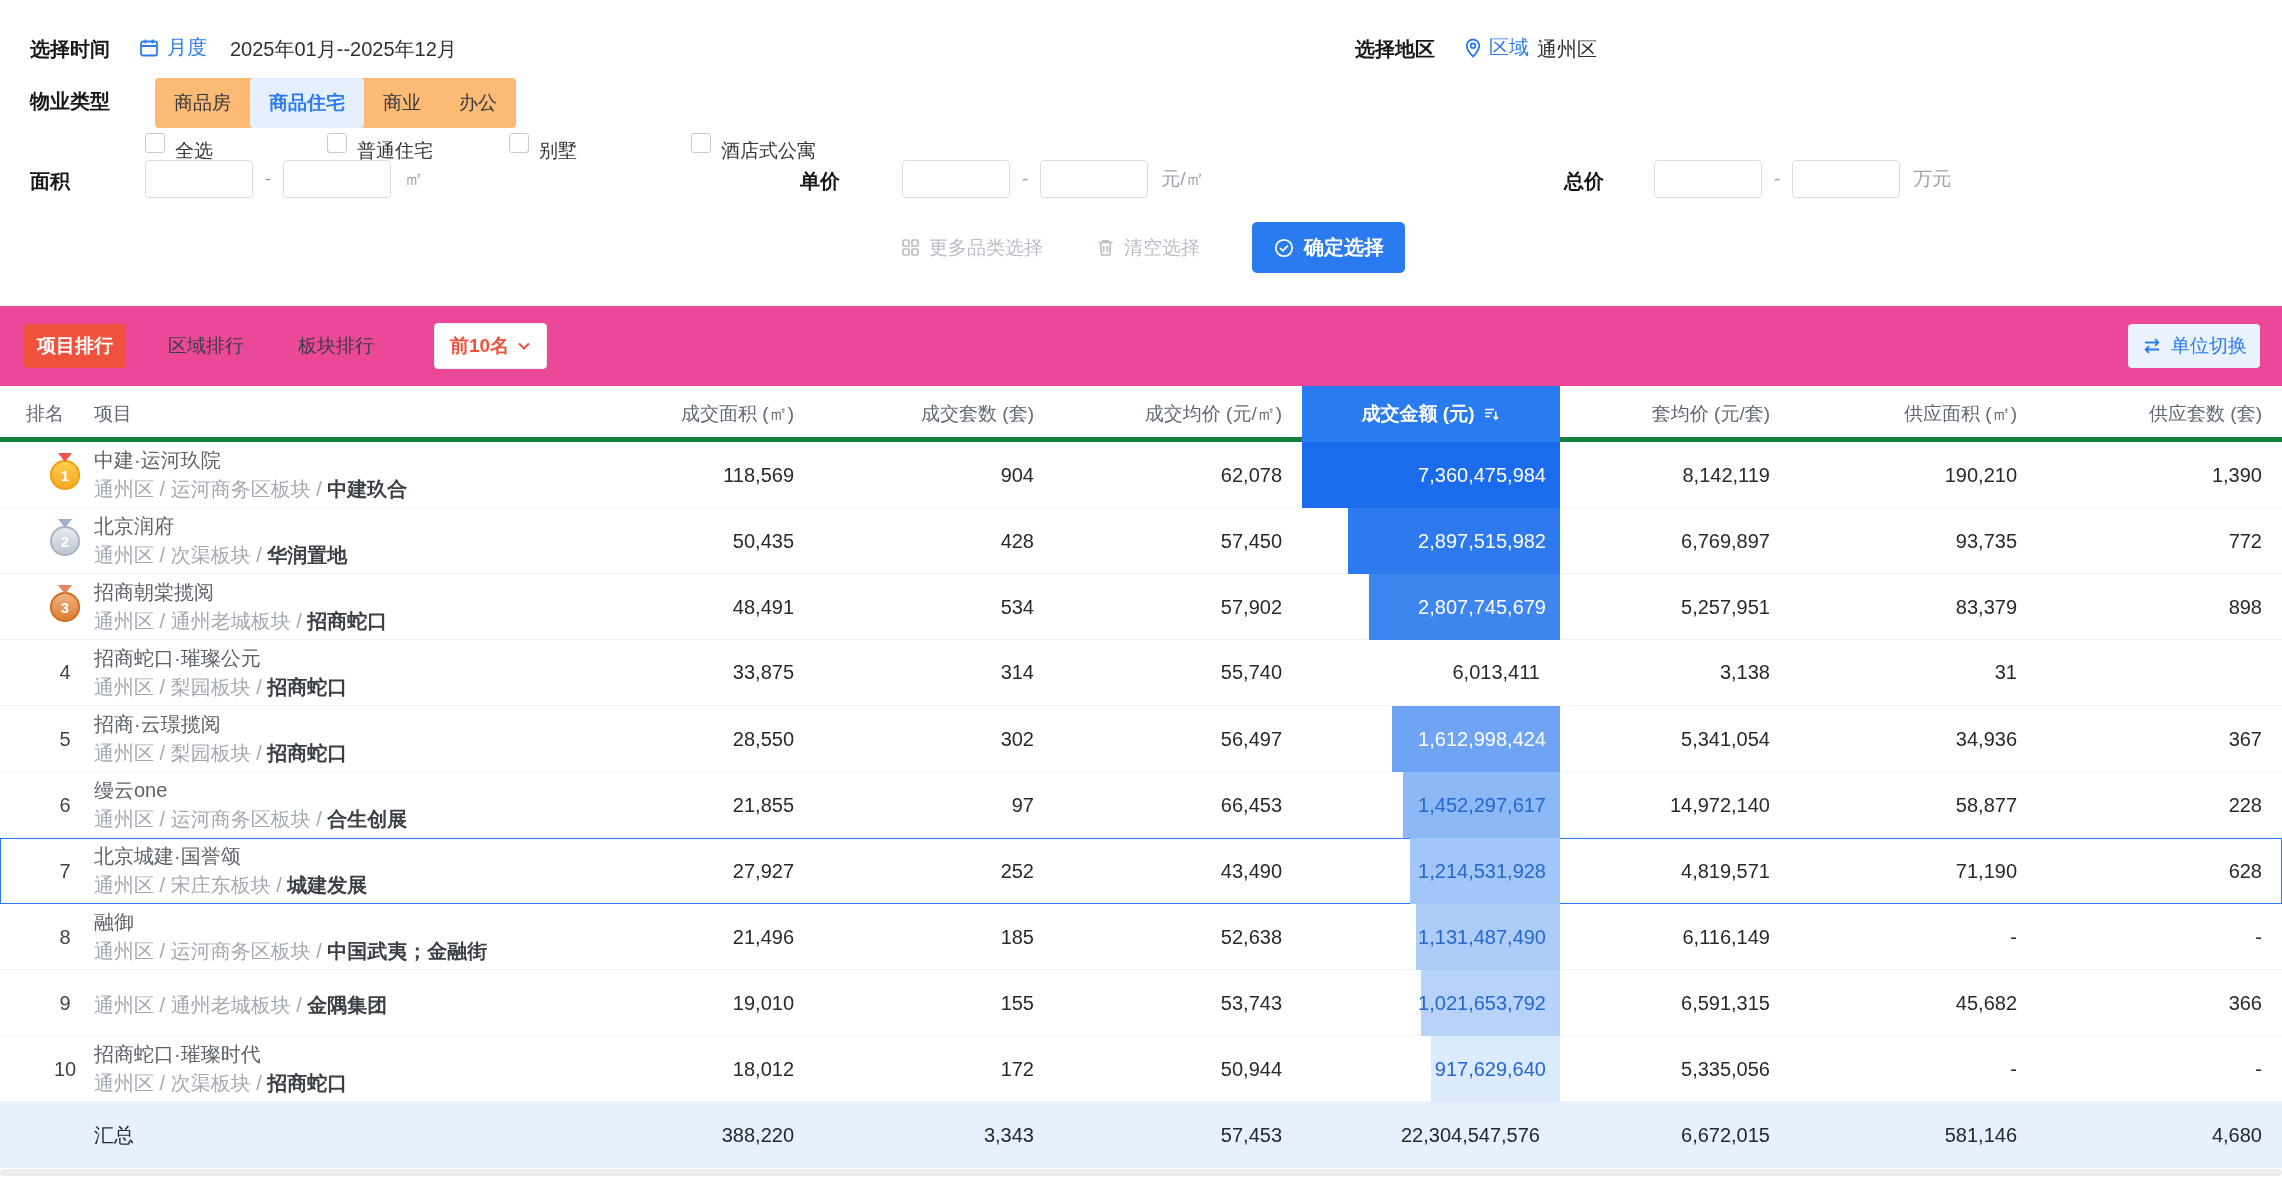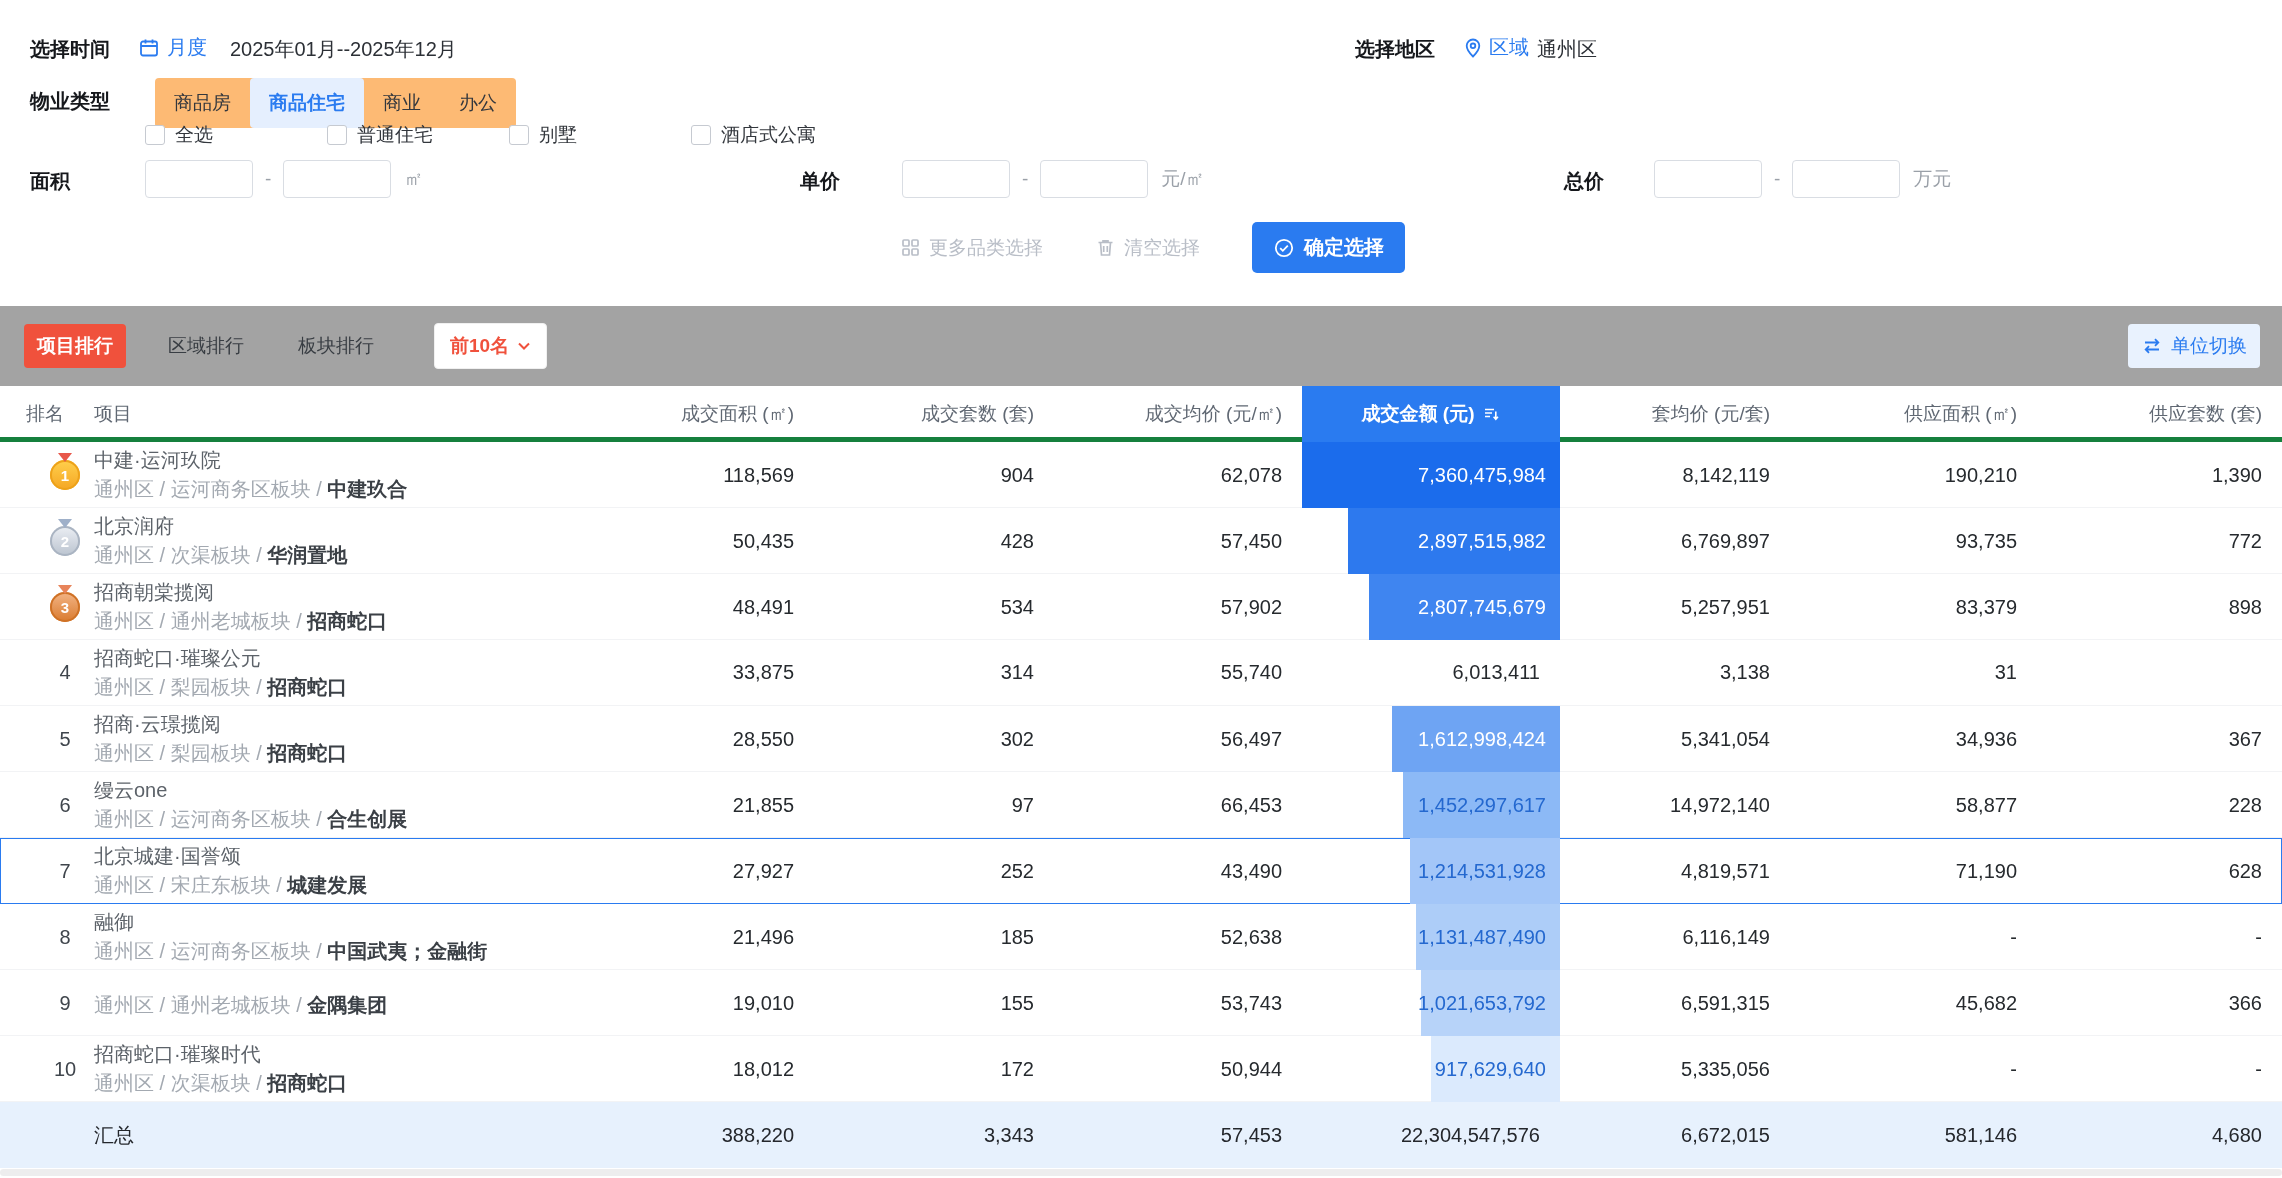--- a/index.html
+++ b/index.html
@@ -32,42 +32,42 @@
 
   .g-ptype-label { left:30px; top:10px; }
   .ptabs { position:absolute; left:155px; top:0; display:flex; background:#fdba74; border-radius:4px; padding:0; }
   .ptab { border:none; background:transparent; font-family:inherit; font-size:19px; color:#33373d;
     padding:12px 19px; cursor:pointer; border-radius:4px; }
   .ptab.active { background:#e5effe; color:#2a7bf0; font-weight:600; }
 
   .cbrow { position:absolute; left:145px; top:2px; display:flex; }
   .cb-item { width:182px; display:flex; align-items:center; gap:10px; cursor:pointer; }
   .cb-box { width:20px; height:20px; border:1px solid #c6cad1; border-radius:3px; background:#fff; }
-  .cb-label { font-size:19px; color:#33373d; }
+  .cb-label { font-size:19px; color:#33373d;margin-top:16px; }
 
   .range-label-area { left:30px; top:8px;text-align:center; }
   .range-group { position:absolute; top:0; display:flex; align-items:center; gap:9px; }
   .rg-area { left:145px; }
   .rg-unit { left:902px; }
   .rg-total { left:1654px; }
   .lbl-unitprice { left:800px; top:8px; }
   .lbl-totalprice { left:1564px; top:8px; }
   .rinput { width:108px; height:38px; border:1px solid #d9dde3; border-radius:4px; background:#fff;
     font-family:inherit; font-size:18px; padding:0 10px; color:#33373d; outline:none; }
   .dash { color:#9aa0a8; font-size:19px; padding:0 3px; }
   .unit-txt { color:#9aa0a8; font-size:19px; margin-left:4px; }
 
   .actions { position:absolute; left:900px; top:0; display:flex; align-items:center; gap:52px; }
   .ghost-btn { display:flex; align-items:center; gap:8px; background:none; border:none; cursor:pointer;
     font-family:inherit; font-size:19px; color:#b9bec7; }
   .confirm-btn { display:flex; align-items:center; gap:9px; background:#2a7bf0; border:none; cursor:pointer;
     font-family:inherit; font-size:20px; color:#fff; font-weight:600; padding:12px 21px; border-radius:5px; }
 
   
-  .rank-toolbar { position:relative; height:80px; background:#a3a3a3; display:flex; align-items:center; padding:0 24px; }
+  .rank-toolbar { position:relative; height:80px; background:#ec4899; display:flex; align-items:center; padding:0 24px; }
   .rtabs { display:flex; align-items:center; gap:30px; }
   .rtab { background:none; border:none; font-family:inherit; font-size:19px; color:#383d43; cursor:pointer; padding:9px 12px; border-radius:4px; }
   .rtab.active { background:#f0513c; color:#fff; font-weight:600; padding:9px 13px; }
   .topn-pill { margin-left:48px; display:flex; align-items:center; gap:8px; background:#fff; border:1px solid #f0f0f0;
     border-radius:4px; padding:9px 15px; font-size:19px; color:#f0513c; font-weight:600; cursor:pointer; }
   .unit-switch { position:absolute; right:22px; top:50%; transform:translateY(-50%); display:flex; align-items:center; gap:8px;
     background:#e9f2fe; border:none; border-radius:4px; padding:9px 13px; font-family:inherit; font-size:19px; color:#2a7bf0; cursor:pointer; }
 
   
   .grid9 { display:grid; grid-template-columns:70px 530px 190px 240px 248px 258px 230px 247px 245px; align-items:center; padding-left:24px; }

